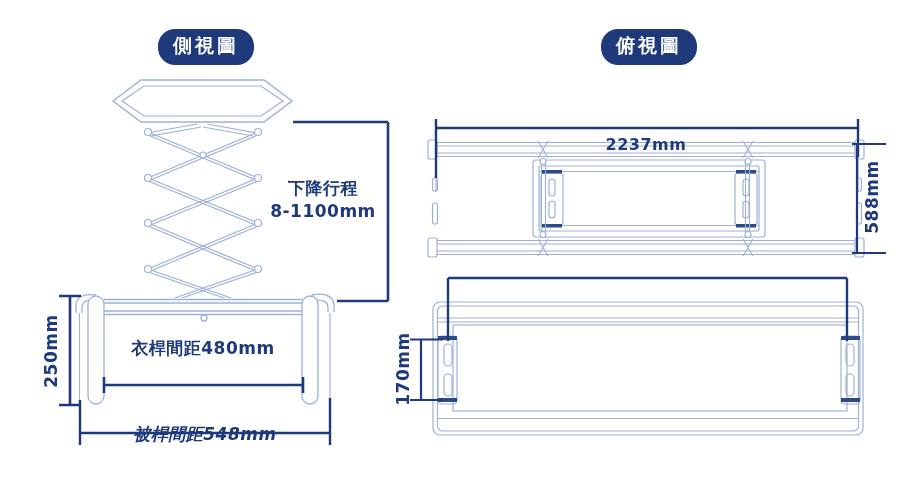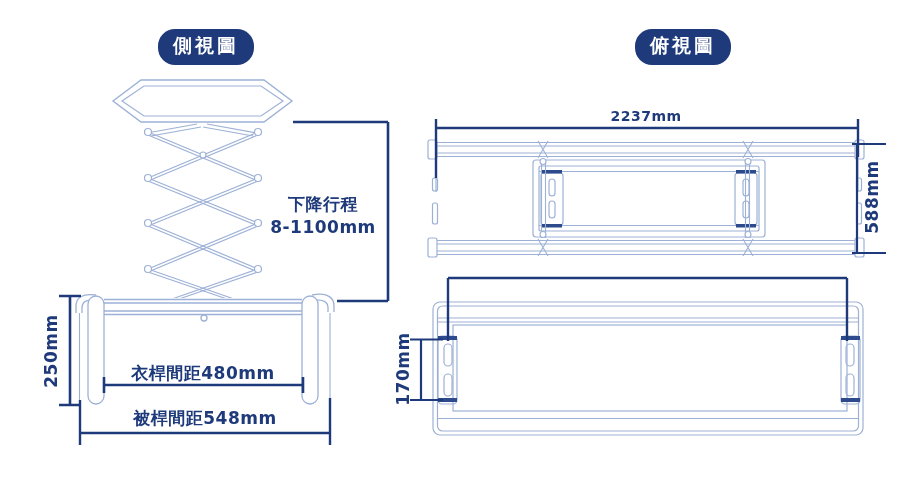--- a/index.html
+++ b/index.html
@@ -5,21 +5,21 @@
   html,body{margin:0;padding:0;background:#ffffff;}
   #stage{
     position:relative;width:900px;height:495px;background:#ffffff;overflow:hidden;
     font-family:"DejaVu Sans","Liberation Sans",sans-serif;
   }
   #stage svg{position:absolute;left:0;top:0;}
   .label{
     position:absolute;color:#1e3a7a;font-weight:bold;font-size:17px;
     white-space:nowrap;transform:translate(-50%,-50%);letter-spacing:.5px;
   }
-  .label.big{font-size:14px;letter-spacing:.5px;}
+  .label.big{font-size:16px;letter-spacing:.5px;margin-top:28px;}
   .label.vert{transform:translate(-50%,-50%) rotate(-90deg);}
   .label.center{text-align:center;line-height:1.35;}
   .badge{
     position:absolute;transform:translate(-50%,-50%);
     background:#1e3a7a;color:#ffffff;font-weight:bold;font-size:19px;
     padding:4px 15px 6px 15px;border-radius:17px;letter-spacing:3px;white-space:nowrap;
   }
 </style>
 </head>
 <body>
@@ -172,32 +172,32 @@
 
         <path d="M448,278 H847 M448,278 V341 M847,278 V341"></path>
 
         <path d="M421,339.5 V400 M410,339.5 H443 M410,400 H443" stroke-width="2.2"></path>
       </g>
     </g>
   </svg>
 
   <div class="badge" style="left:206px;top:47px;">側視圖</div>
 
-  <div class="badge" style="left:683px;top:47px;">俯視圖</div>
-
-  <div class="label center" style="left:323px;top:216px;">
+  <div class="badge" style="left:649px;top:47px;">俯視圖</div>
+
+  <div class="label center" style="left:323px;top:200px;">
     <div>下降行程</div>
     <div>8-1100mm</div>
   </div>
 
   <div class="label vert" style="left:51px;top:351px;">250mm</div>
 
-  <div class="label" style="left:203px;top:373px;">衣桿間距480mm</div>
-
-  <div class="label" style="left:205px;top:418px;">被桿間距548mm</div>
+  <div class="label" style="left:203px;top:348px;">衣桿間距480mm</div>
+
+  <div class="label" style="left:205px;top:434px;font-style:italic;">被桿間距548mm</div>
 
   <div class="label big" style="left:646px;top:116px;">2237mm</div>
 
   <div class="label vert" style="left:872px;top:197px;">588mm</div>
 
 
   <div class="label vert" style="left:403px;top:369px;">170mm</div>
 
 </div>
 

